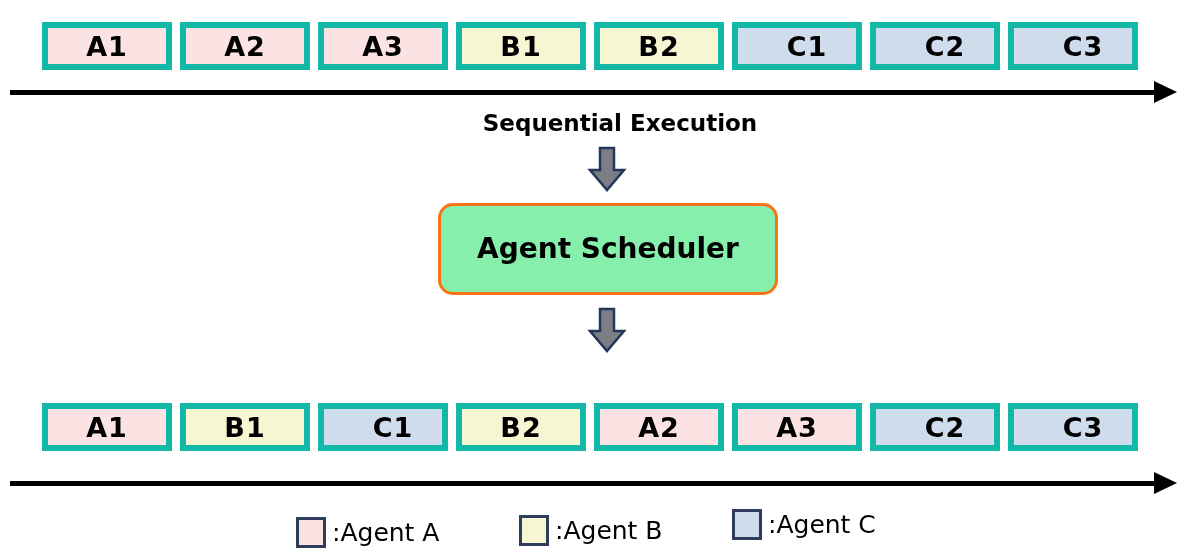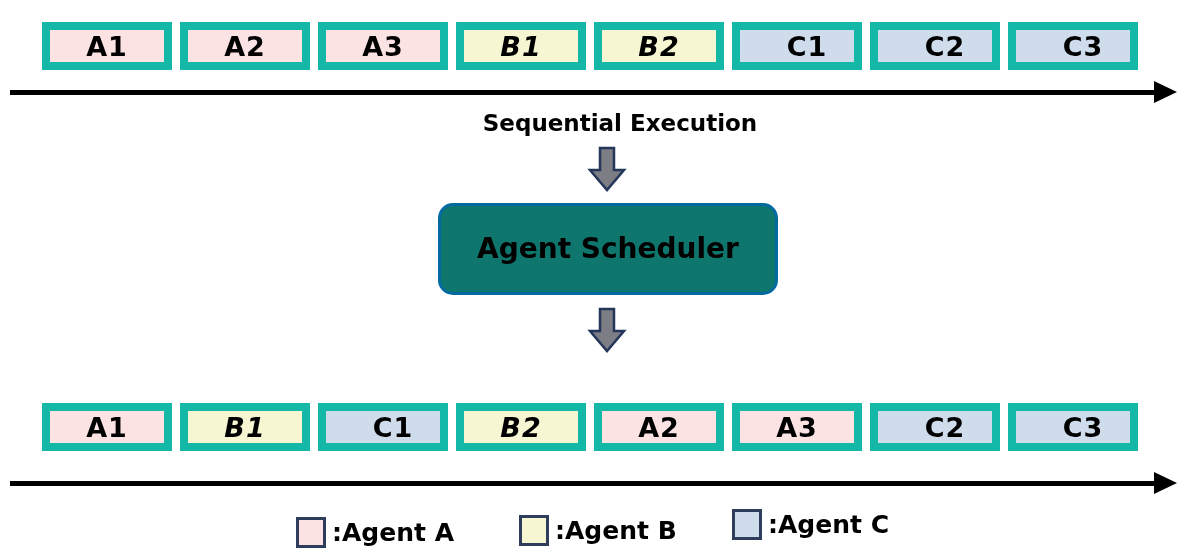--- a/index.html
+++ b/index.html
@@ -4,53 +4,53 @@
 <style>
   html,body{margin:0;padding:0;background:#ffffff;}
   #canvas{
     position:relative;width:1184px;height:557px;background:#ffffff;overflow:hidden;
     font-family:"DejaVu Sans",sans-serif;color:#000;
   }
   
   .task-row{position:absolute;left:42px;display:flex;gap:8px;}
   .task-box{
     box-sizing:border-box;width:130px;height:48px;
-    border:8px solid #14b8a6;display:flex;align-items:center;justify-content:center;
+    border:6px solid #14b8a6;display:flex;align-items:center;justify-content:center;
     font-size:27px;font-weight:600;letter-spacing:1px;
   }
   .fill-A{background:#FBE3E4;}
-  .fill-B{background:#F7F6D3;font-style:italic;}
+  .fill-B{background:#F7F6D3;}
   .fill-C{background:#CFDCEC;padding-left:20px;}
   
   .h-arrow-shaft{position:absolute;left:10px;width:1146px;height:5px;background:#000;}
   .h-arrow-head{
     position:absolute;width:0;height:0;
     border-top:11px solid transparent;border-bottom:11px solid transparent;
     border-left:23px solid #000;
   }
   
   .stage-label{
     position:absolute;left:0;width:1184px;text-align:center;
     font-size:23px;font-weight:600;
   }
   
   .block-arrow{position:absolute;}
   
   .scheduler-box{
     position:absolute;left:438px;top:203px;width:340px;height:92px;
-    box-sizing:border-box;background:#0f766e;border:3px solid #0369a1;border-radius:15px;
+    box-sizing:border-box;background:#86efac;border:3px solid #f97316;border-radius:15px;
     display:flex;flex-direction:column;align-items:center;justify-content:center;
     font-size:28px;font-weight:600;line-height:1.32;
   }
   
   .legend-item{position:absolute;display:flex;align-items:center;gap:6px;}
   .legend-swatch{
     box-sizing:border-box;width:30px;height:31px;border:3px solid #2E3D5C;
   }
-  .legend-label{font-size:25px;font-weight:700;}
+  .legend-label{font-size:25px;font-weight:400;}
 </style>
 </head>
 <body>
 
 <div id="canvas">
 
   <div class="task-row" style="top:22px;">
       <div class="task-box fill-A">A1</div>
       <div class="task-box fill-A">A2</div>
       <div class="task-box fill-A">A3</div>

